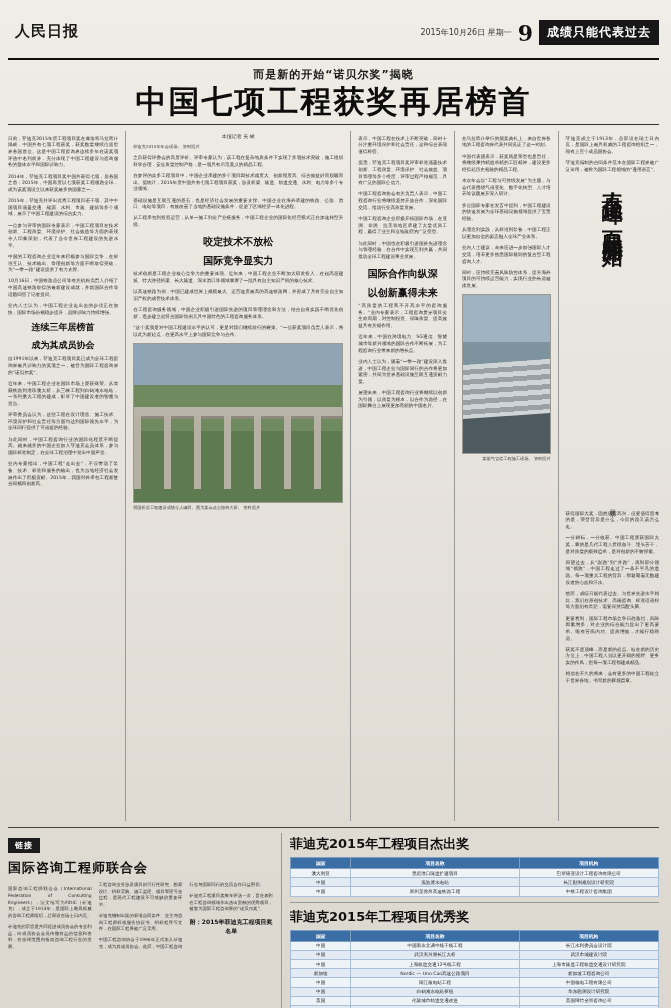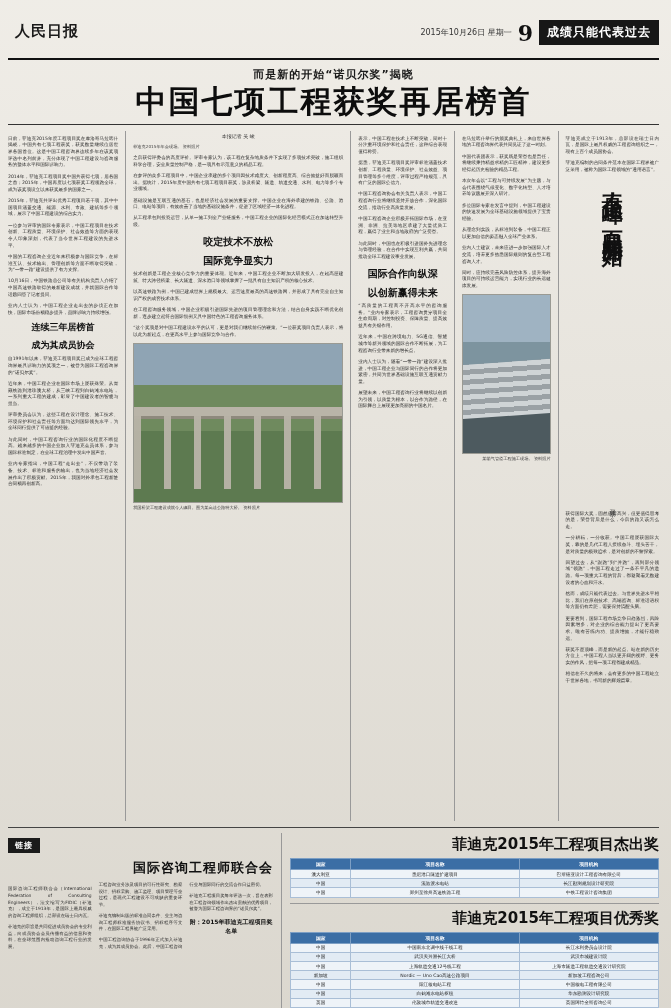--- a/index.html
+++ b/index.html
@@ -147,25 +147,25 @@
     height:216px;
   }
   .bl{width:265px;}
   .br{flex:1;}
   .tag{
     display:inline-block;background:#1b1b1b;color:#fff;font-size:8px;
     padding:2px 7px;font-weight:bold;letter-spacing:1px;
   }
   .box-title{
     font-family:"DejaVu Serif",serif;font-weight:bold;font-size:13px;
-    color:#111;text-align:right;margin:6px 0 5px;letter-spacing:1px;
+    color:#111;text-align:left;margin:6px 0 5px;letter-spacing:1px;
   }
   .twocol{column-count:3;column-gap:7px;font-size:4.4px;line-height:1.5;text-align:justify;color:#2c2c2c;}
   .awards-title{
-    text-align:right;font-weight:bold;font-size:15px;color:#111;margin:2px 0 4px;
+    text-align:left;font-weight:bold;font-size:13px;color:#111;margin:2px 0 4px;
   }
   table.aw{
     width:100%;border-collapse:collapse;font-size:4.6px;color:#1d1d1d;
     table-layout:fixed;
   }
   table.aw th{
     background:#3b6ea5;color:#fff;font-weight:bold;padding:2px 1px;border:1px solid #7d9fc4;
     font-size:4.8px;
   }
   table.aw td{

